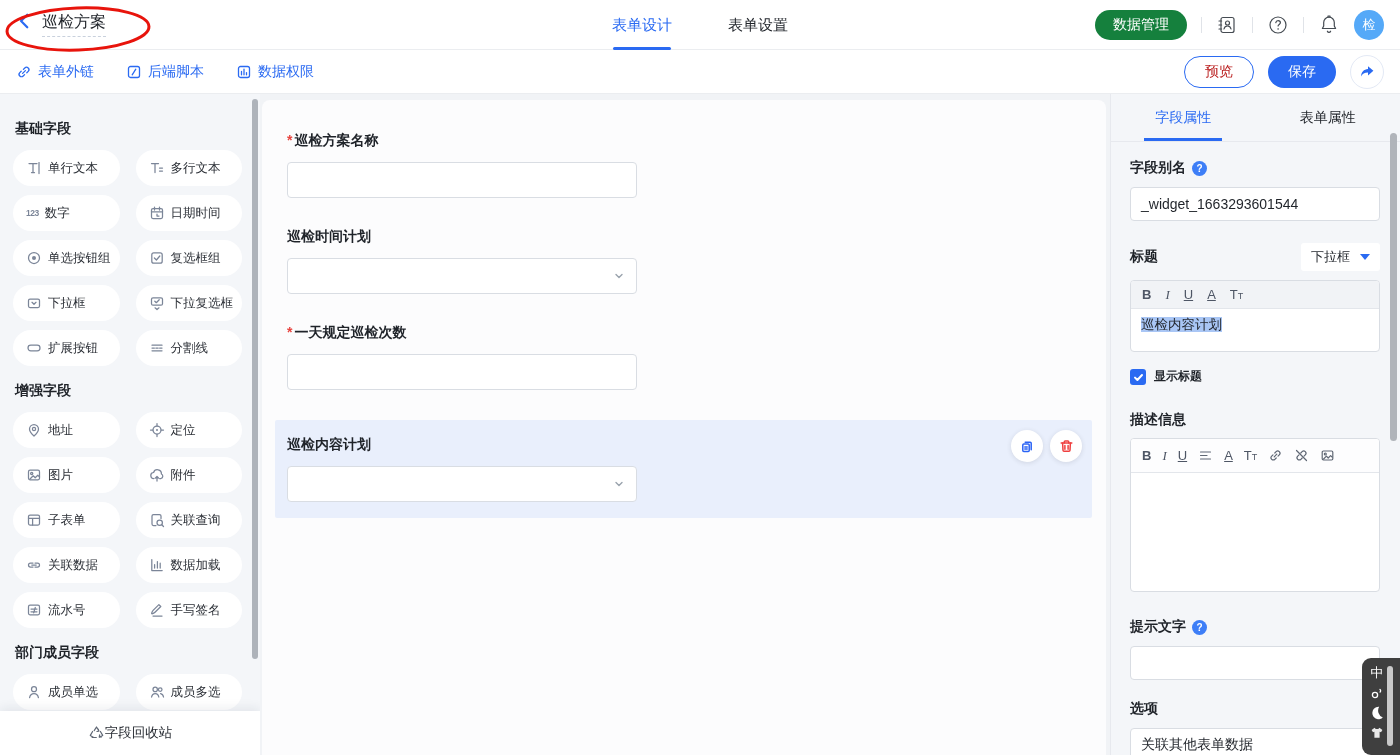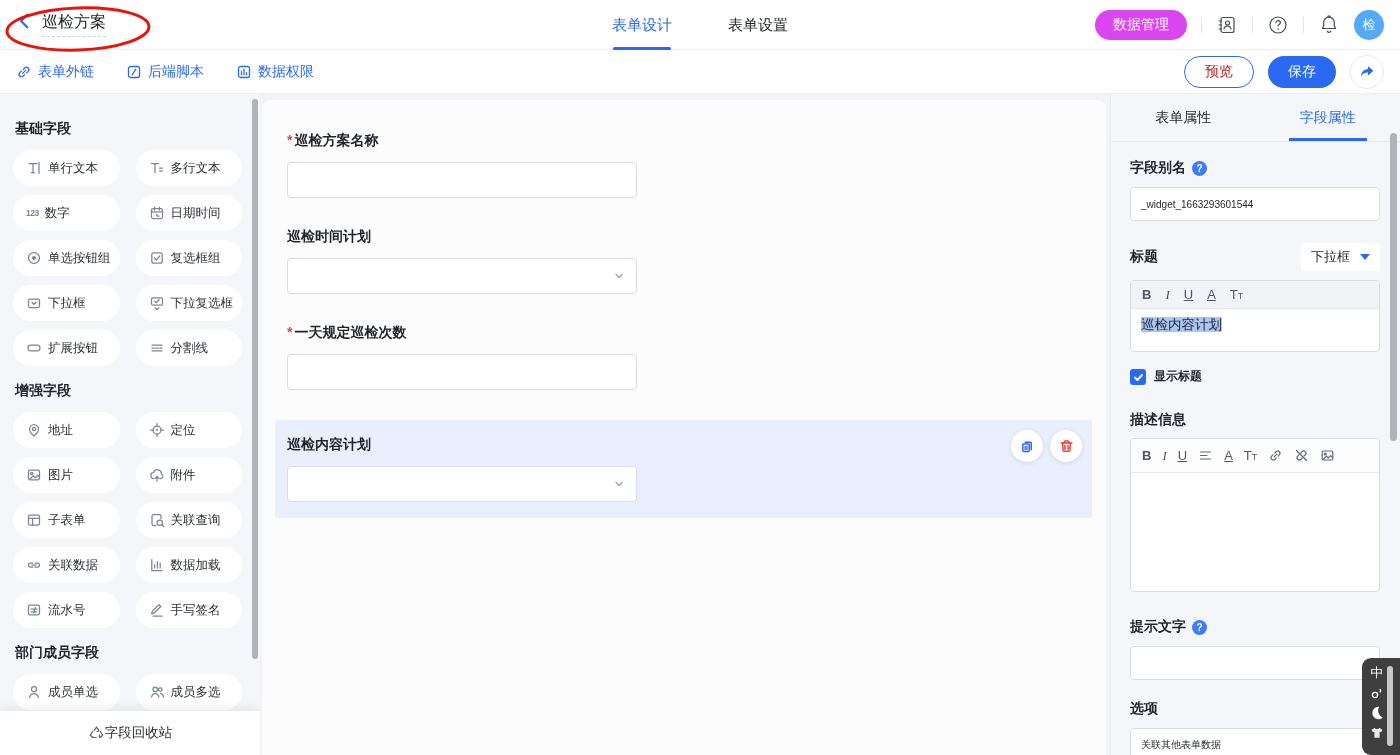--- a/index.html
+++ b/index.html
@@ -15,21 +15,21 @@
   .page-title { font-size:16px; font-weight:500; padding-bottom:3px;
     border-bottom:1px dashed #c9d1dd; }
   .annotation-ellipse { position:absolute; left:2px; top:3px; z-index:5; pointer-events:none; }
   .header-tabs { position:absolute; left:50%; transform:translateX(-50%); top:0; height:50px;
     display:flex; gap:56px; }
   .h-tab { height:50px; display:flex; align-items:center; font-size:15px; cursor:pointer; position:relative; }
   .h-tab.active { color:#2a6af2; }
   .h-tab.active::after { content:""; position:absolute; left:50%; transform:translateX(-50%);
     bottom:0; width:58px; height:3px; background:#2a6af2; border-radius:2px; }
   .header-right { margin-left:auto; display:flex; align-items:center; gap:14px; }
-  .btn-green { height:30px; padding:0 18px; border:none; border-radius:15px; background:#d946ef;
+  .btn-green { height:30px; padding:0 18px; border:none; border-radius:15px; background:#15803d;
     color:#fff; font-size:14px; cursor:pointer; font-family:inherit; }
   .v-div { width:1px; height:16px; background:#e0e3e8; }
   .h-ic { width:22px; height:22px; fill:none; stroke:#454b52; stroke-width:1.2;
     stroke-linecap:round; stroke-linejoin:round; cursor:pointer; }
   .avatar { width:30px; height:30px; border-radius:50%; background:#55a9f8; color:#fff;
     font-size:13px; display:flex; align-items:center; justify-content:center; cursor:pointer; }
 
   
   .toolbar { height:44px; background:#fff; border-bottom:1px solid #ebedf0;
     display:flex; align-items:center; padding:0 16px; }
@@ -99,21 +99,21 @@
     cursor:pointer; position:relative; }
   .p-tab.active { color:#2a6af2; }
   .p-tab.active::after { content:""; position:absolute; bottom:0; left:50%; transform:translateX(-50%);
     width:78px; height:3px; background:#2a6af2; }
   .panel-body { padding:17px 20px 0 19px; }
   .p-label-row { display:flex; align-items:center; gap:6px; font-size:14px; font-weight:600; }
   .help-ic { width:15px; height:15px; border-radius:50%; background:#3d7ef7; color:#fff;
     font-size:10px; font-weight:700; display:flex; align-items:center; justify-content:center;
     cursor:pointer; }
   .p-input { width:250px; height:34px; background:#fff; border:1px solid #d9dde3; border-radius:4px;
-    margin-top:10px; font-size:10px; color:#1f2329; padding:0 10px; display:flex; align-items:center;
+    margin-top:10px; font-size:14px; color:#1f2329; padding:0 10px; display:flex; align-items:center;
     cursor:text; }
   .title-row { display:flex; align-items:center; justify-content:space-between; margin-top:22px; }
   .type-dd { background:#fff; height:28px; padding:0 10px; border-radius:3px; display:flex;
     align-items:center; gap:10px; font-size:13px; cursor:pointer; }
   .caret-down { width:0; height:0; border-left:5px solid transparent; border-right:5px solid transparent;
     border-top:6px solid #2a6af2; }
   .editor { width:250px; background:#fff; border:1px solid #d9dde3; border-radius:4px;
     margin-top:9px; overflow:hidden; }
   .ed-toolbar { display:flex; align-items:center; gap:14px; height:28px; padding:0 11px;
     background:#f1f3f6; border-bottom:1px solid #e3e6eb; }
@@ -455,22 +455,22 @@
                 </svg>
               </button>
        </div>
           </div>
         </div>
     </div>
   </div>
 
   <div class="panel">
     <div class="panel-tabs">
+      <div class="p-tab active">字段属性</div>
       <div class="p-tab">表单属性</div>
-      <div class="p-tab active">字段属性</div>
     </div>
     <div class="panel-body">
       <div class="p-label-row">
         <span>字段别名</span>
         <span class="help-ic">?</span>
       </div>
       <div class="p-input">_widget_1663293601544</div>
 
       <div class="title-row">
         <span class="p-label-row">标题</span>

